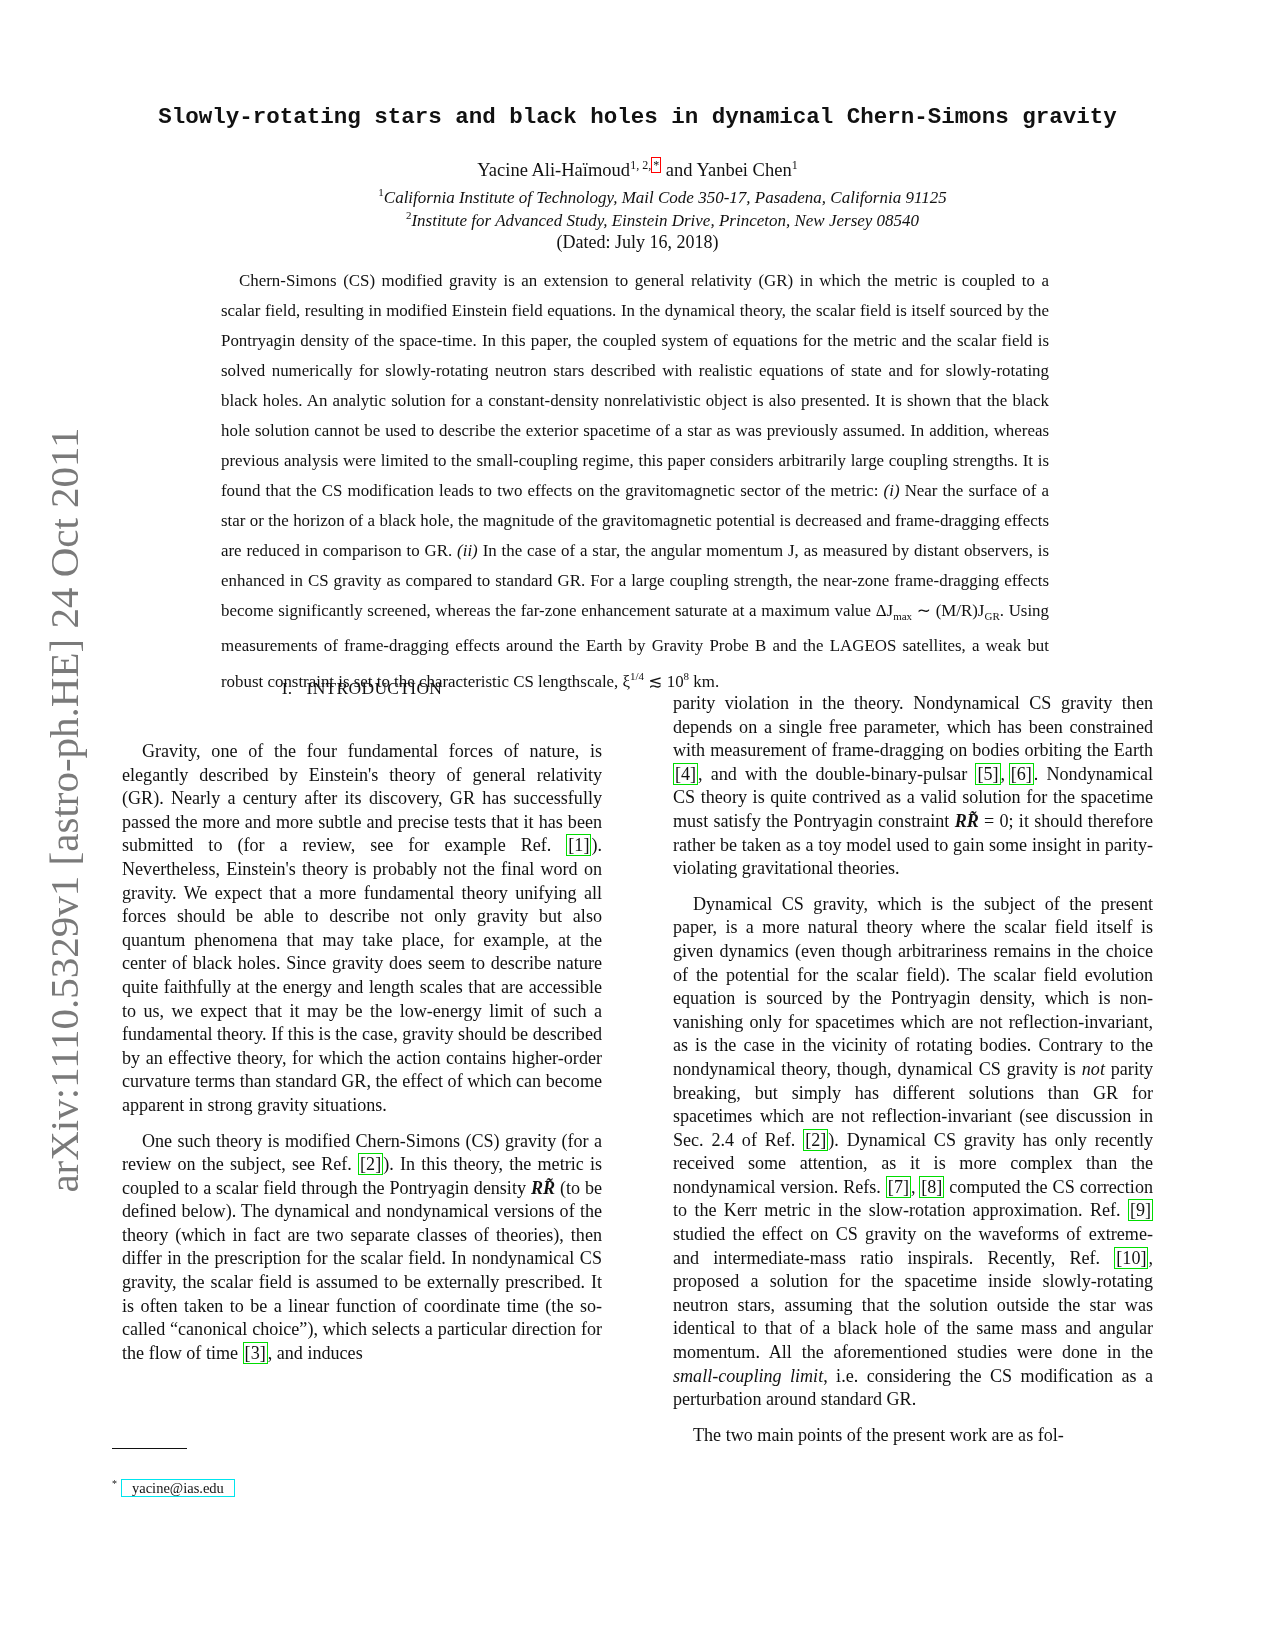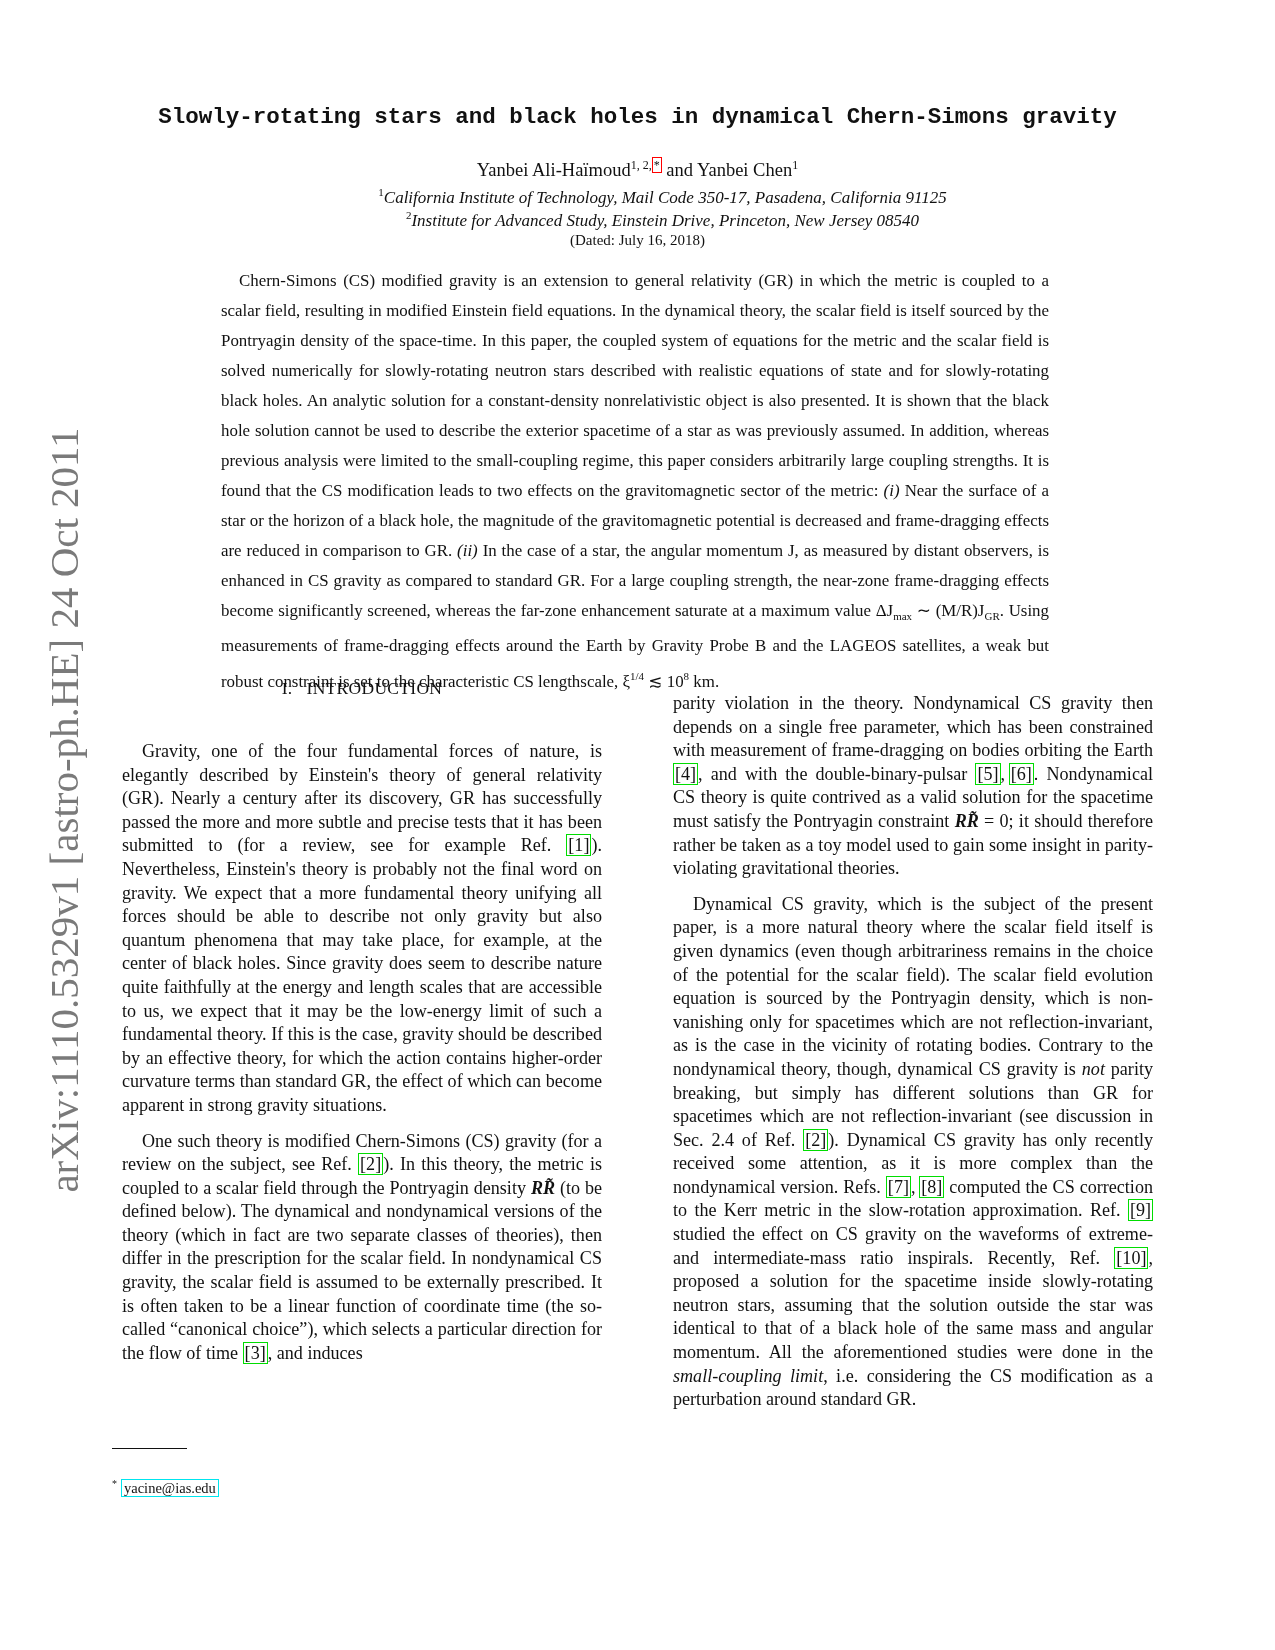--- a/index.html
+++ b/index.html
@@ -11,50 +11,50 @@
   .title { position:absolute; top:104px; left:0; width:1275px; text-align:center;
            font-family:Liberation Mono, monospace; font-weight:bold; font-size:22.5px; }
   .authors { position:absolute; top:158px; left:0; width:1275px; text-align:center;
              font-family:"Liberation Serif",serif; font-size:18.5px; }
   .authors sup { font-size:12px; }
   .authors .lnk { border:1.5px solid #ff0000; padding:0 1px; }
   .affil { position:absolute; left:0; width:1275px; text-align:center;
            font-family:"Liberation Serif",serif; font-style:italic; font-size:17px;padding-left:25px; }
   .affil sup { font-style:normal; font-size:11px; }
   .dated { position:absolute; top:232px; left:0; width:1275px; text-align:center;
-           font-family:"Liberation Serif",serif; font-size:15px; }
+           font-family:"Liberation Serif",serif; font-size:18px; }
   .abstract { position:absolute; top:266px; left:221px; width:828px;
               font-family:"Liberation Serif",serif; font-size:16.9px; line-height:30px;
               text-align:justify; text-indent:18px; }
   .col { position:absolute; font-family:"Liberation Serif",serif; font-size:18.1px;
          line-height:23.6px; text-align:justify; }
   .col p { margin:12px; text-indent:20px;font-family:Liberation Serif, serif; }
   .col p + p { margin-top:8px; }
   .left { left:110px; top:728px; width:504px; }
   .right { left:661px; top:680px; width:504px; }
   .sechead { position:absolute; top:678px; left:110px; width:504px; text-align:center;
              font-family:"Liberation Serif",serif; font-weight:normal; font-size:17.5px; letter-spacing:0.3px; }
   .ref { border:1.5px solid #00dd00; padding:0 1px; }
-  .email { border:1.8px solid #00e5ee; padding:0 2px; }
+  .email { border:1.8px solid #00e5ee; padding:0 10px; }
   .fnrule { position:absolute; left:112px; top:1448px; width:75px; height:1.3px; background:#111; }
   .footnote { position:absolute; left:112px; top:1478px; font-family:"Liberation Serif",serif; font-size:14.5px; }
   .footnote sup { font-size:10px; margin-right:4px; }
   .bold-math { font-weight:bold; font-style:italic; }
 </style>
 </head>
 <body>
 
 <div class="sidebar">
   <span>arXiv:1110.5329v1  [astro-ph.HE]  24 Oct 2011</span>
 </div>
 
 <div class="title">Slowly-rotating stars and black holes in dynamical Chern-Simons gravity</div>
 
 <div class="authors">
-  <span>Yanbei Ali-Haïmoud</span><sup>1, 2,</sup><sup><a class="lnk">*</a></sup><span style="white-space:pre"> and </span><span>Yanbei Chen</span><sup>1</sup>
+  <span>Yacine Ali-Haïmoud</span><sup>1, 2,</sup><sup><a class="lnk">*</a></sup><span style="white-space:pre"> and </span><span>Yanbei Chen</span><sup>1</sup>
 </div>
 
 <div class="affil" style="top:186px">
   <sup>1</sup><span>California Institute of Technology, Mail Code 350-17, Pasadena, California 91125</span>
 </div>
 <div class="affil" style="top:209px">
   <sup>2</sup><span>Institute for Advanced Study, Einstein Drive, Princeton, New Jersey 08540</span>
 </div>
 
 <div class="dated">(Dated: July 16, 2018)</div>
@@ -64,18 +64,19 @@
 <div class="sechead" style="white-space:pre">I.   INTRODUCTION</div>
 
 <div class="col left">
   <p><span>Gravity, one of the four fundamental forces of nature, is elegantly described by Einstein's theory of general relativity (GR). Nearly a century after its discovery, GR has successfully passed the more and more subtle and precise tests that it has been submitted to (for a review, see for example Ref. </span><a class="ref">[1]</a><span>). Nevertheless, Einstein's theory is probably not the final word on gravity. We expect that a more fundamental theory unifying all forces should be able to describe not only gravity but also quantum phenomena that may take place, for example, at the center of black holes. Since gravity does seem to describe nature quite faithfully at the energy and length scales that are accessible to us, we expect that it may be the low-energy limit of such a fundamental theory. If this is the case, gravity should be described by an effective theory, for which the action contains higher-order curvature terms than standard GR, the effect of which can become apparent in strong gravity situations.</span></p>
   <p style="margin-top:0"><span>One such theory is modified Chern-Simons (CS) gravity (for a review on the subject, see Ref. </span><a class="ref">[2]</a><span>). In this theory, the metric is coupled to a scalar field through the Pontryagin density </span><span class="bold-math">RR̃</span><span> (to be defined below). The dynamical and nondynamical versions of the theory (which in fact are two separate classes of theories), then differ in the prescription for the scalar field. In nondynamical CS gravity, the scalar field is assumed to be externally prescribed. It is often taken to be a linear function of coordinate time (the so-called “canonical choice”), which selects a particular direction for the flow of time </span><a class="ref">[3]</a><span>, and induces</span></p>
 </div>
 
 <div class="col right">
   <p style="text-indent:0"><span>parity violation in the theory. Nondynamical CS gravity then depends on a single free parameter, which has been constrained with measurement of frame-dragging on bodies orbiting the Earth </span><a class="ref">[4]</a><span>, and with the double-binary-pulsar </span><a class="ref">[5]</a>, <a class="ref">[6]</a><span>. Nondynamical CS theory is quite contrived as a valid solution for the spacetime must satisfy the Pontryagin constraint </span><span class="bold-math">RR̃</span><span> = 0; it should therefore rather be taken as a toy model used to gain some insight in parity-violating gravitational theories.</span></p>
   <p><span>Dynamical CS gravity, which is the subject of the present paper, is a more natural theory where the scalar field itself is given dynamics (even though arbitrariness remains in the choice of the potential for the scalar field). The scalar field evolution equation is sourced by the Pontryagin density, which is non-vanishing only for spacetimes which are not reflection-invariant, as is the case in the vicinity of rotating bodies. Contrary to the nondynamical theory, though, dynamical CS gravity is </span><i>not</i><span> parity breaking, but simply has different solutions than GR for spacetimes which are not reflection-invariant (see discussion in Sec. 2.4 of Ref. </span><a class="ref">[2]</a><span>). Dynamical CS gravity has only recently received some attention, as it is more complex than the nondynamical version. Refs. </span><a class="ref">[7]</a>, <a class="ref">[8]</a><span> computed the CS correction to the Kerr metric in the slow-rotation approximation. Ref. </span><a class="ref">[9]</a><span> studied the effect on CS gravity on the waveforms of extreme- and intermediate-mass ratio inspirals. Recently, Ref. </span><a class="ref">[10]</a><span>, proposed a solution for the spacetime inside slowly-rotating neutron stars, assuming that the solution outside the star was identical to that of a black hole of the same mass and angular momentum. All the aforementioned studies were done in the </span><i>small-coupling limit</i><span>, i.e. considering the CS modification as a perturbation around standard GR.</span></p>
+  <p><span>The two main points of the present work are as fol-</span></p>
 </div>
 
 <div class="fnrule"></div>
 <div class="footnote">
   <sup>*</sup><a class="email">yacine@ias.edu</a>
 </div>
 
 </body></html>

